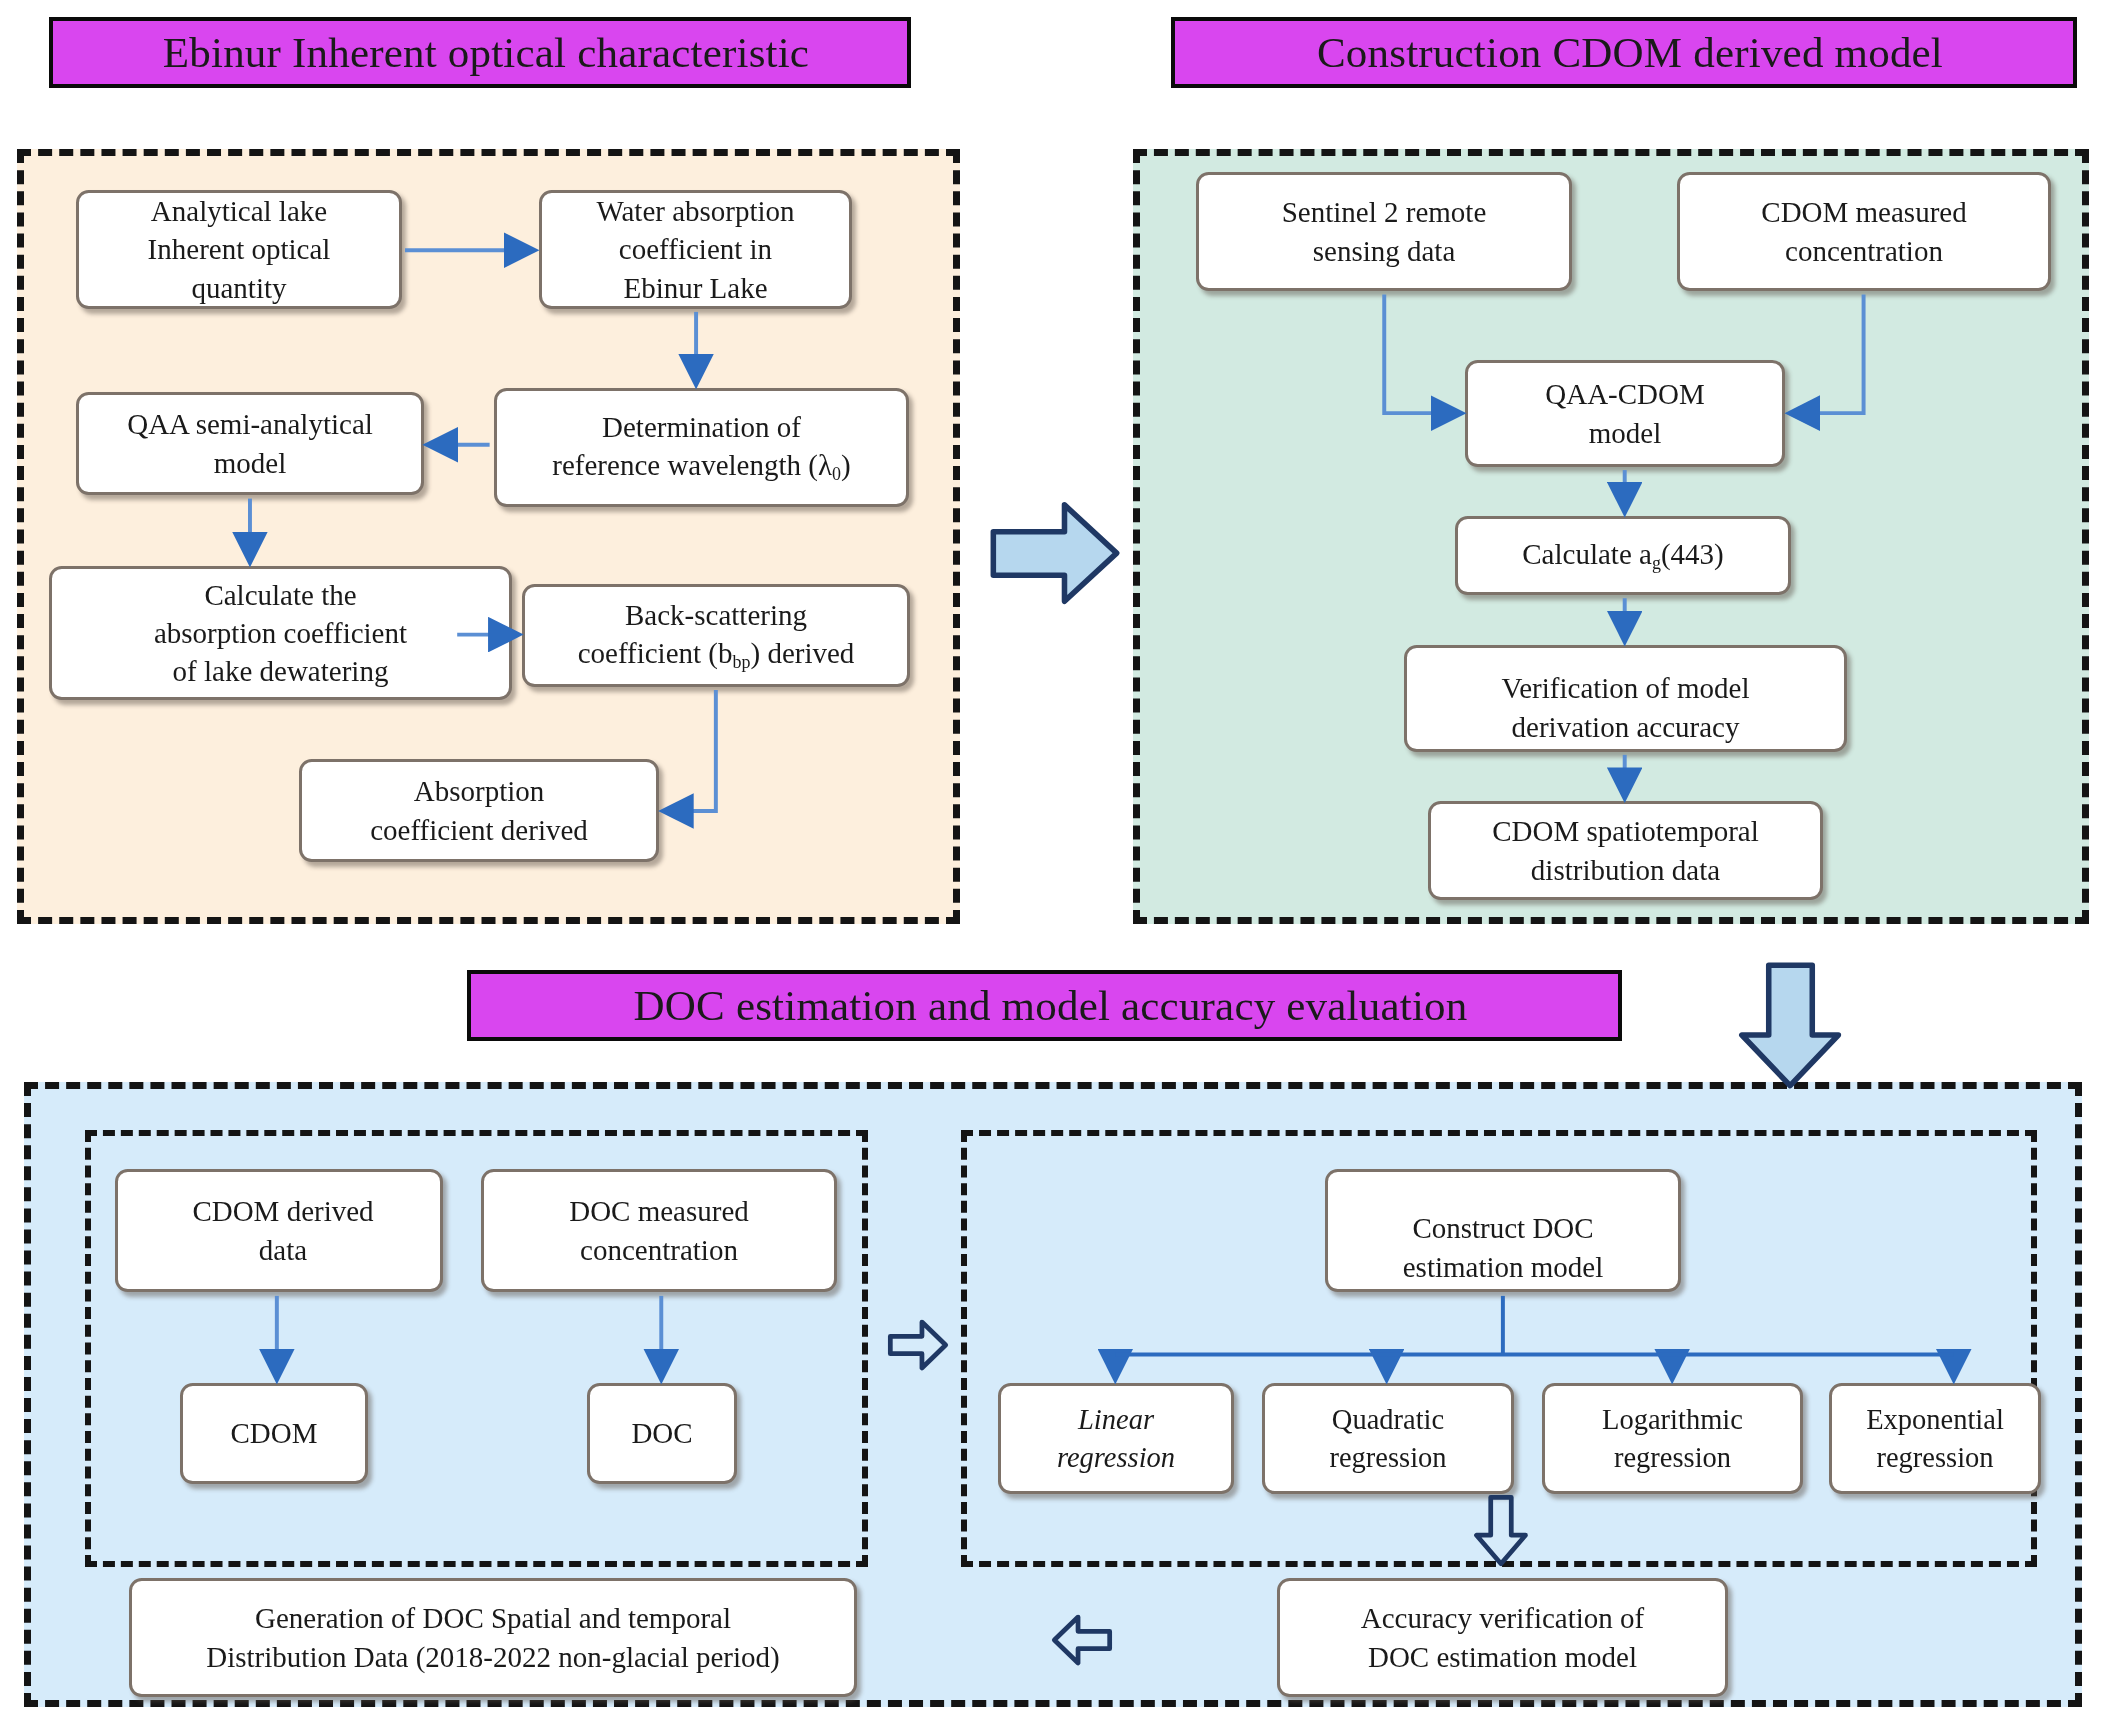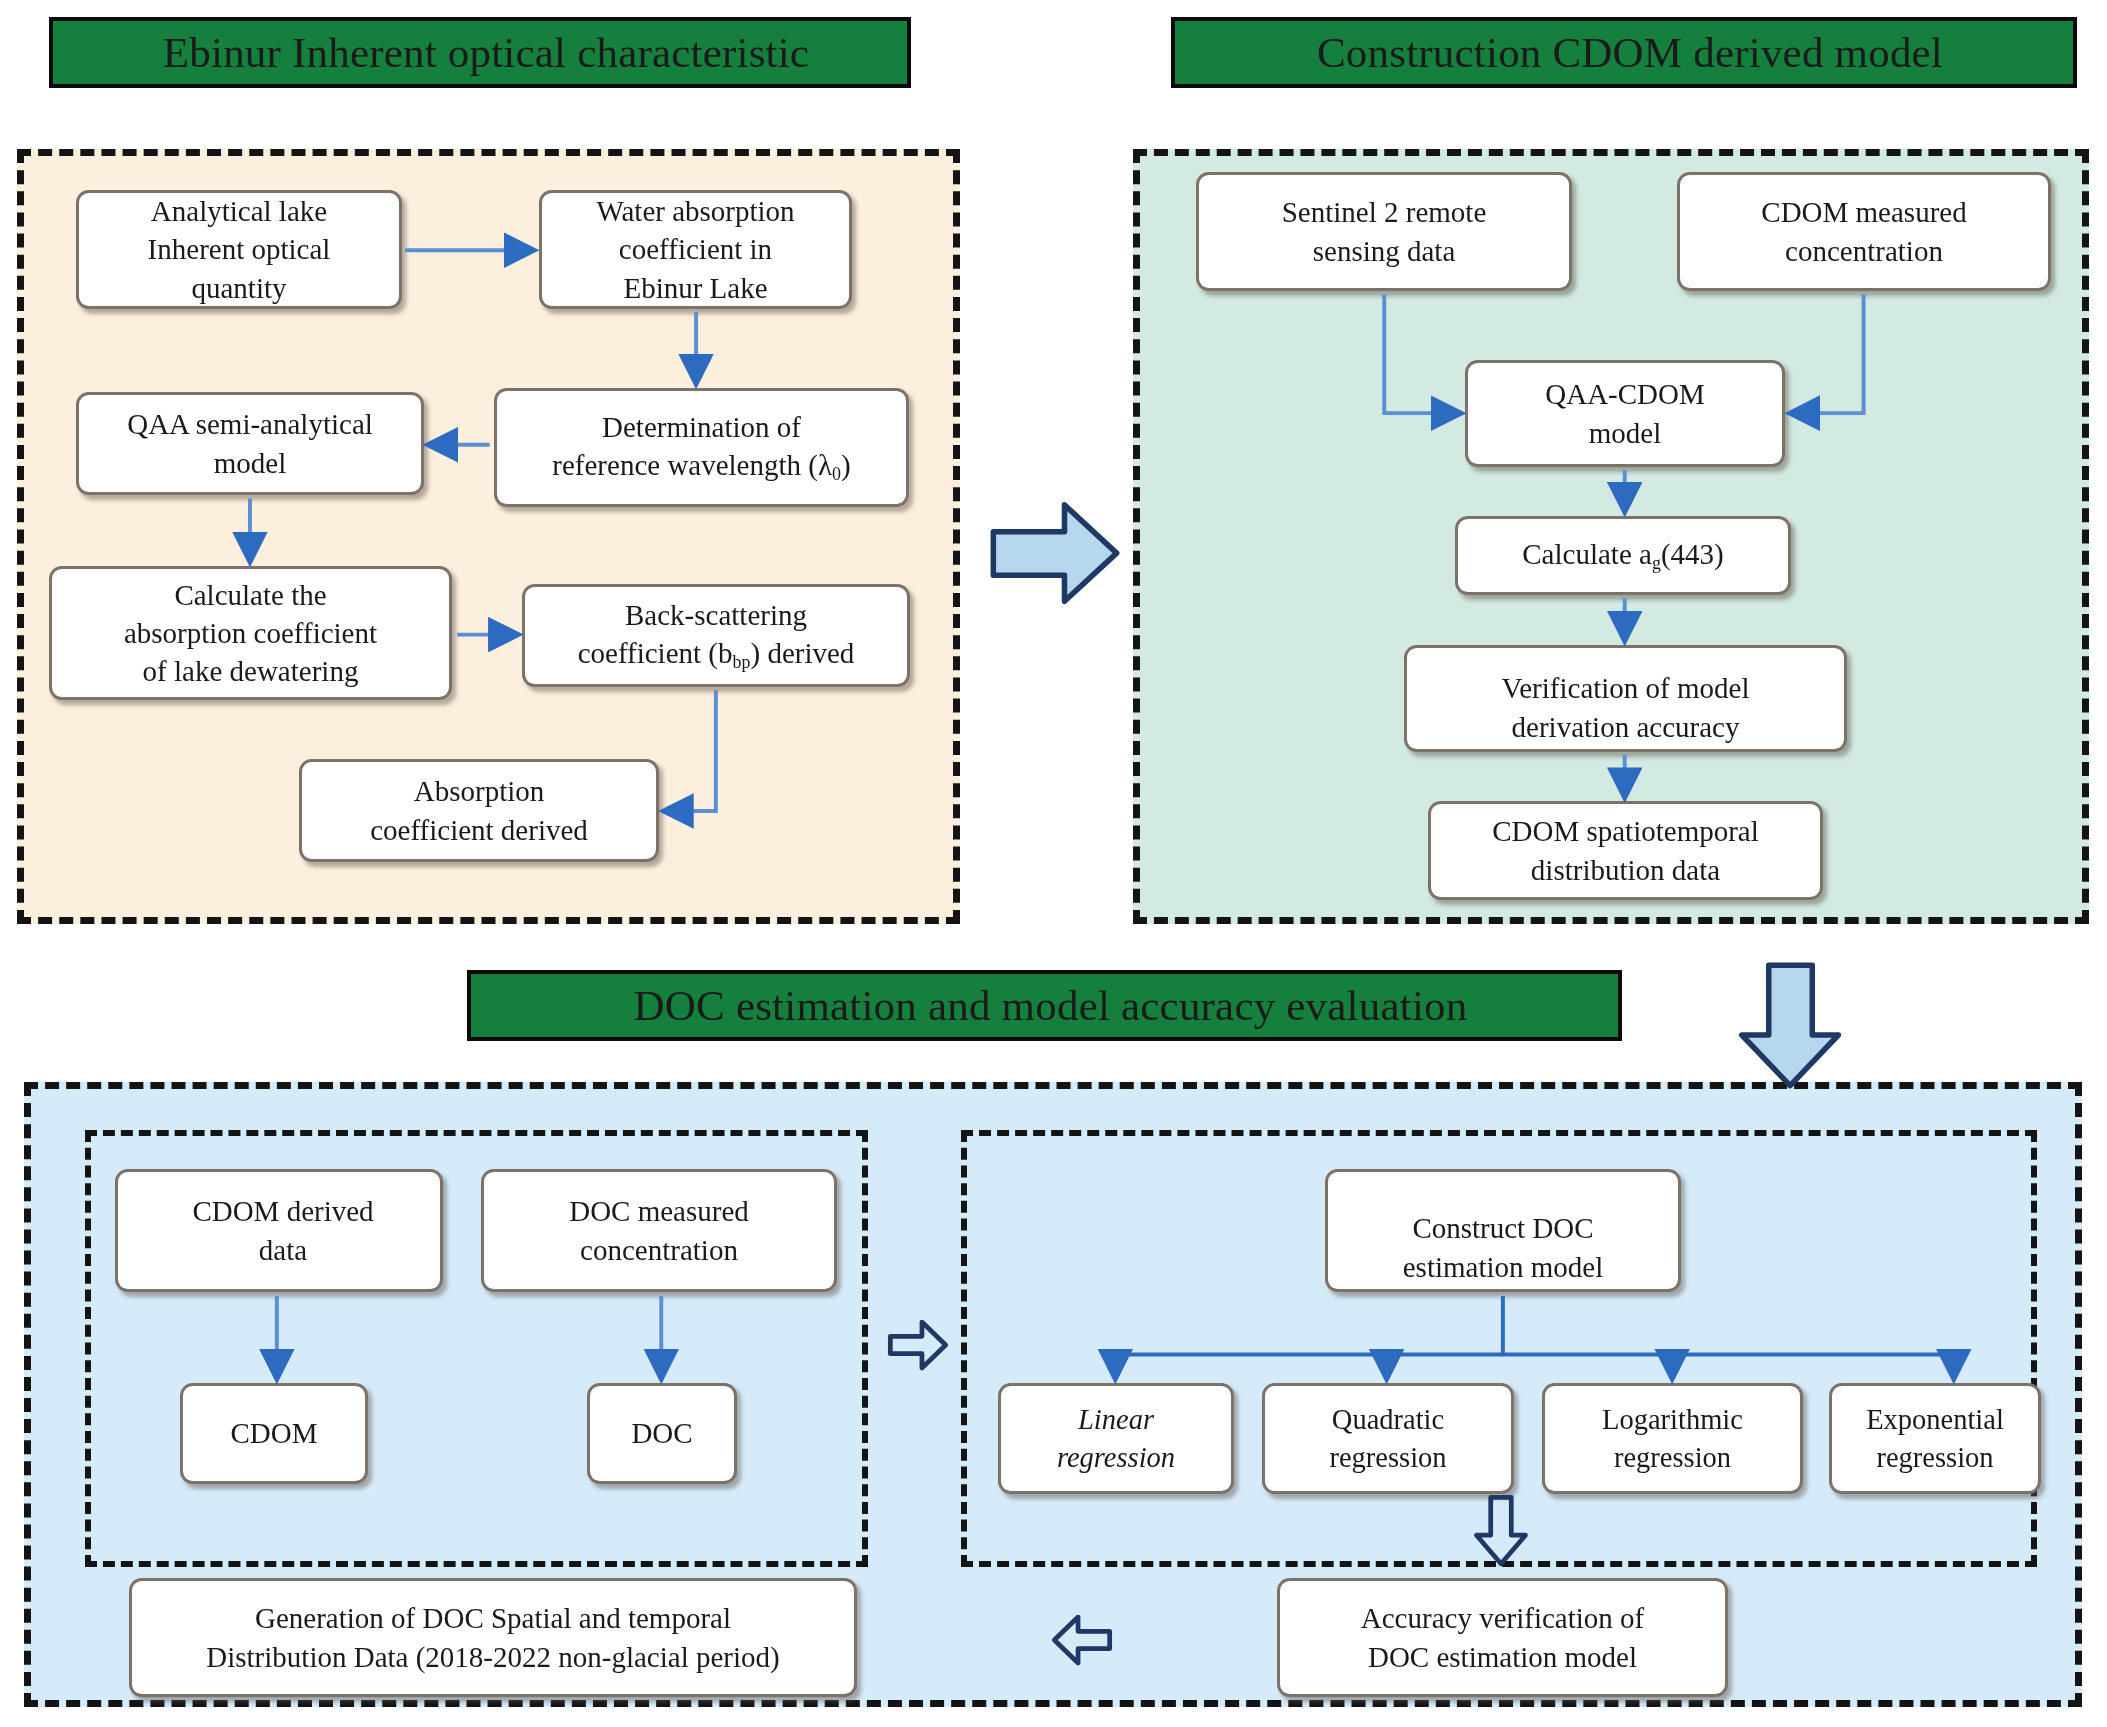--- a/index.html
+++ b/index.html
@@ -10,21 +10,21 @@
   #canvas{
     position:relative;
     width:2108px;
     height:1728px;
     background:#ffffff;
     overflow:hidden;
   }
   
   .banner{
     position:absolute;
-    background:#15803d;
+    background:#d946ef;
     border:4px solid #0a0a0a;
     display:flex;align-items:center;justify-content:center;
     box-sizing:border-box;
     font-size:43px;
     letter-spacing:0.2px;
     white-space:nowrap;
     padding-left:12px;
   }
   
   .dashbox{
@@ -91,21 +91,21 @@
   </div>
 
   <div class="node" style="left:494px;top:388px;width:415px;height:119px;">
     <span>Determination of<br>reference wavelength (λ<sub>0</sub>)</span>
   </div>
 
   <div class="node" style="left:76px;top:392px;width:348px;height:103px;">
     <span>QAA semi-analytical<br>model</span>
   </div>
 
-  <div class="node" style="left:49px;top:566px;width:403px;height:134px;">
+  <div class="node" style="left:49px;top:566px;width:463px;height:134px;">
     <span>Calculate the<br>absorption coefficient<br>of lake dewatering</span>
   </div>
 
   <div class="node" style="left:522px;top:584px;width:388px;height:103px;">
     <span>Back-scattering<br>coefficient (b<sub>bp</sub>) derived</span>
   </div>
 
   <div class="node" style="left:299px;top:759px;width:360px;height:103px;">
     <span>Absorption<br>coefficient derived</span>
   </div>

